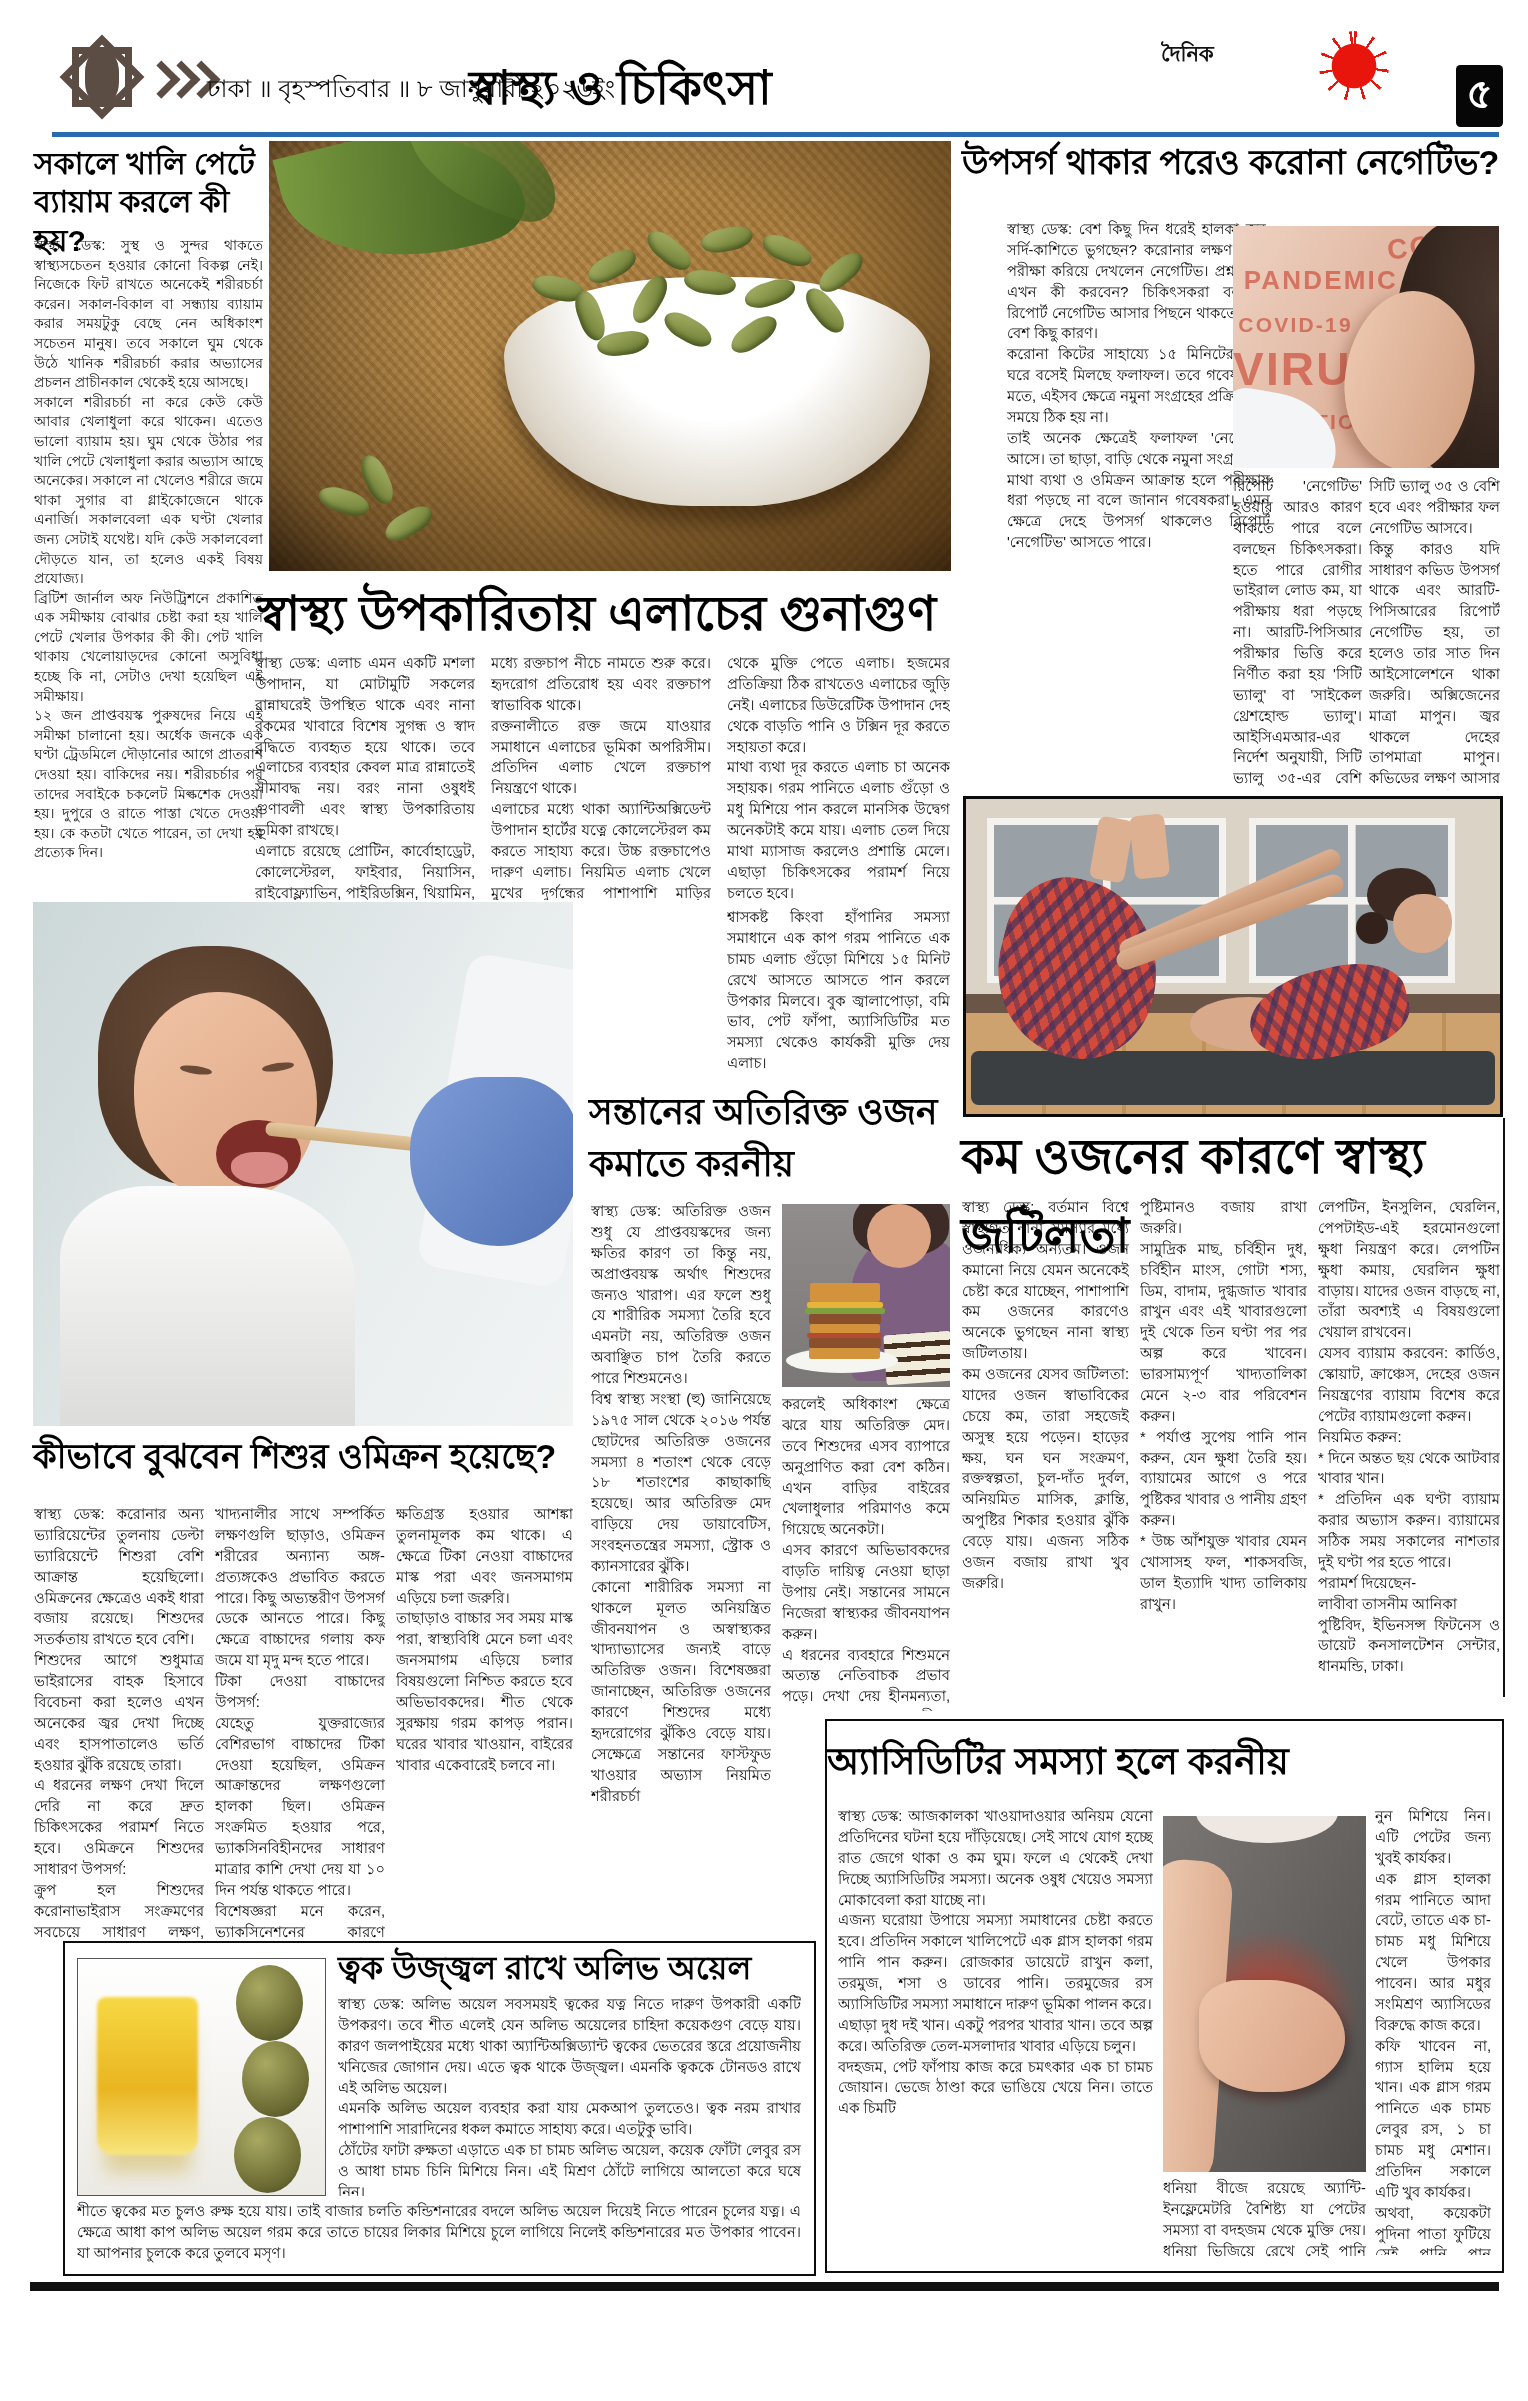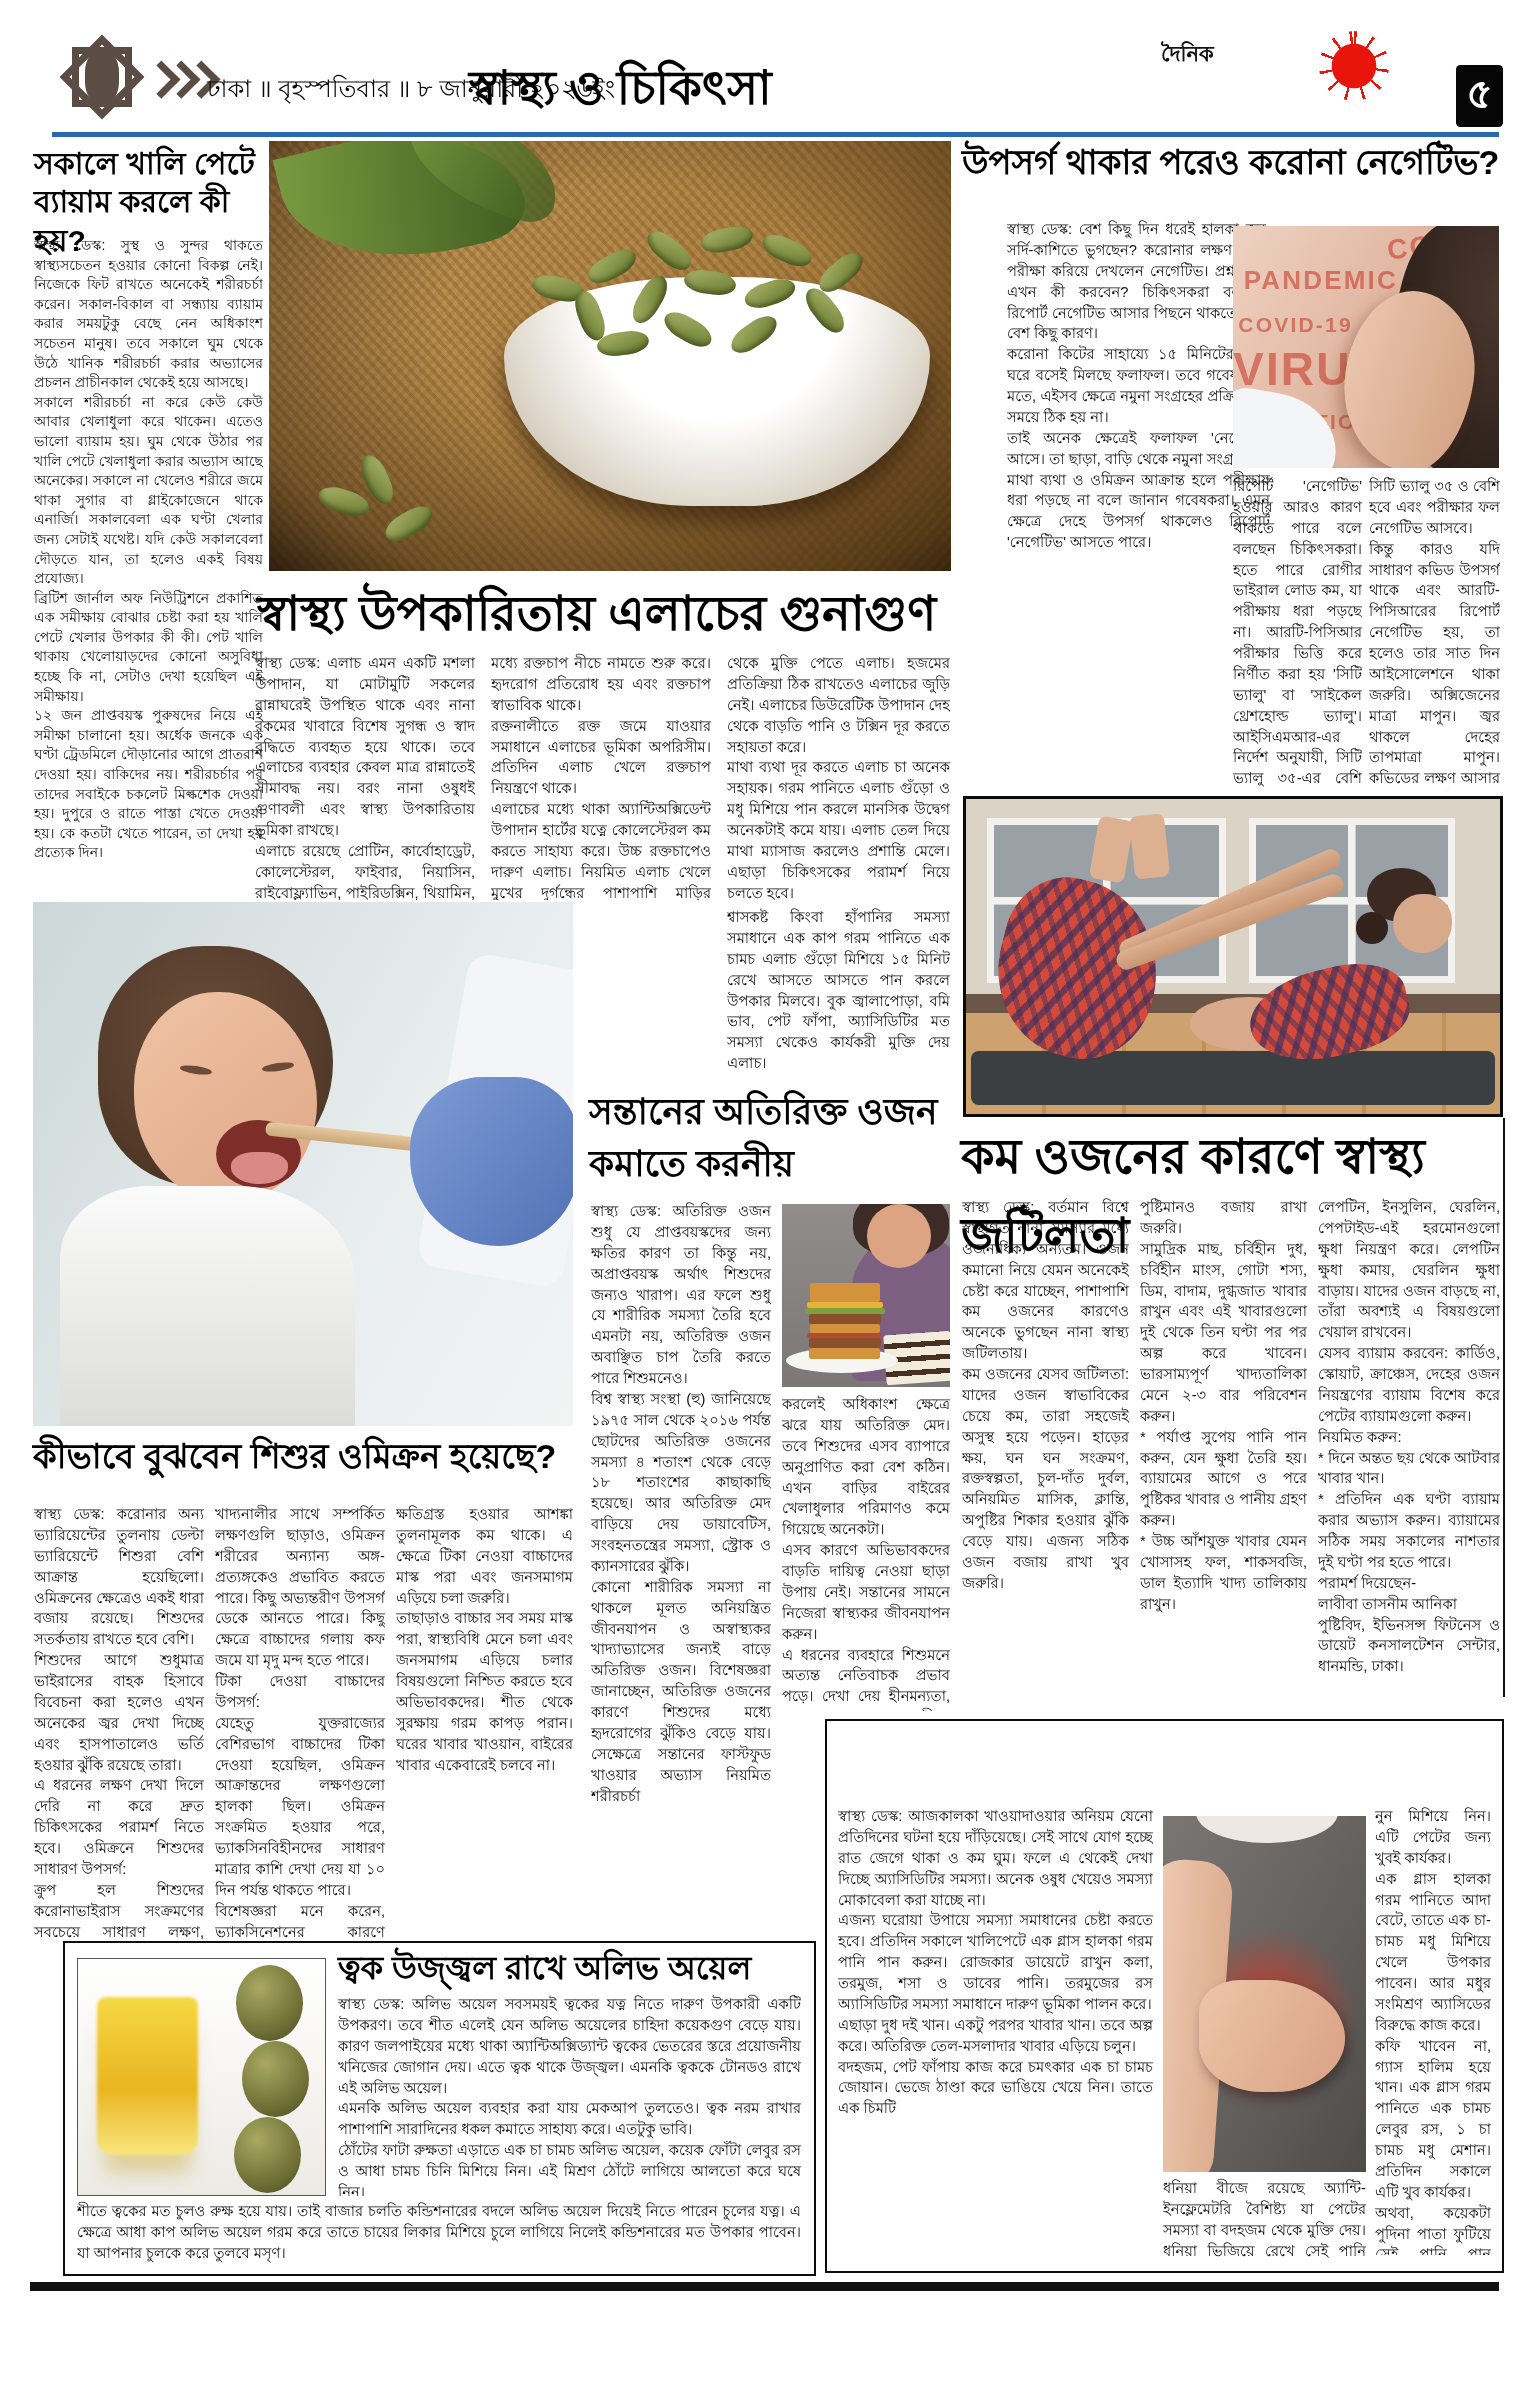--- a/index.html
+++ b/index.html
@@ -365,20 +365,21 @@
       <span class="ol-olive" style="right:24px;top:158px;"></span>
     </div>
     <div class="headline center" id="ol-headline">ত্বক উজ্জ্বল রাখে অলিভ অয়েল</div>
     <div class="body-text" id="ol-intro">স্বাস্থ্য ডেস্ক: অলিভ অয়েল সবসময়ই ত্বকের যত্ন নিতে দারুণ উপকারী একটি উপকরণ। তবে শীত এলেই যেন অলিভ অয়েলের চাহিদা কয়েকগুণ বেড়ে যায়। কারণ জলপাইয়ের মধ্যে থাকা অ্যান্টিঅক্সিড্যান্ট ত্বকের ভেতরের স্তরে প্রয়োজনীয় খনিজের জোগান দেয়। এতে ত্বক থাকে উজ্জ্বল। এমনকি ত্বককে টোনডও রাখে এই অলিভ অয়েল।
 এমনকি অলিভ অয়েল ব্যবহার করা যায় মেকআপ তুলতেও। ত্বক নরম রাখার পাশাপাশি সারাদিনের ধকল কমাতে সাহায্য করে। এতটুকু ভাবি।
 ঠোঁটের ফাটা রুক্ষতা এড়াতে এক চা চামচ অলিভ অয়েল, কয়েক ফোঁটা লেবুর রস ও আধা চামচ চিনি মিশিয়ে নিন। এই মিশ্রণ ঠোঁটে লাগিয়ে আলতো করে ঘষে নিন।</div>
     <div class="body-text" id="ol-body">শীতে ত্বকের মত চুলও রুক্ষ হয়ে যায়। তাই বাজার চলতি কন্ডিশনারের বদলে অলিভ অয়েল দিয়েই নিতে পারেন চুলের যত্ন। এ ক্ষেত্রে আধা কাপ অলিভ অয়েল গরম করে তাতে চায়ের লিকার মিশিয়ে চুলে লাগিয়ে নিলেই কন্ডিশনারের মত উপকার পাবেন। যা আপনার চুলকে করে তুলবে মসৃণ।</div>
   </div>
 
   <div class="abs" id="acid-box">
+    <div class="headline center" id="ac-headline">অ্যাসিডিটির সমস্যা হলে করনীয়</div>
     <div class="body-text" id="ac-c1">স্বাস্থ্য ডেস্ক: আজকালকা খাওয়াদাওয়ার অনিয়ম যেনো প্রতিদিনের ঘটনা হয়ে দাঁড়িয়েছে। সেই সাথে যোগ হচ্ছে রাত জেগে থাকা ও কম ঘুম। ফলে এ থেকেই দেখা দিচ্ছে অ্যাসিডিটির সমস্যা। অনেক ওষুধ খেয়েও সমস্যা মোকাবেলা করা যাচ্ছে না।
 এজন্য ঘরোয়া উপায়ে সমস্যা সমাধানের চেষ্টা করতে হবে। প্রতিদিন সকালে খালিপেটে এক গ্লাস হালকা গরম পানি পান করুন। রোজকার ডায়েটে রাখুন কলা, তরমুজ, শসা ও ডাবের পানি। তরমুজের রস অ্যাসিডিটির সমস্যা সমাধানে দারুণ ভূমিকা পালন করে।
 এছাড়া দুধ দই খান। একটু পরপর খাবার খান। তবে অল্প করে। অতিরিক্ত তেল-মসলাদার খাবার এড়িয়ে চলুন।
 বদহজম, পেট ফাঁপায় কাজ করে চমৎকার এক চা চামচ জোয়ান। ভেজে ঠাণ্ডা করে ভাঙিয়ে খেয়ে নিন। তাতে এক চিমটি</div>
     <div id="acid-photo">
       <span class="ac-neck"></span>
       <span class="ac-glow"></span>
       <span class="ac-arm"></span>
       <span class="ac-hand"></span>
     </div>

